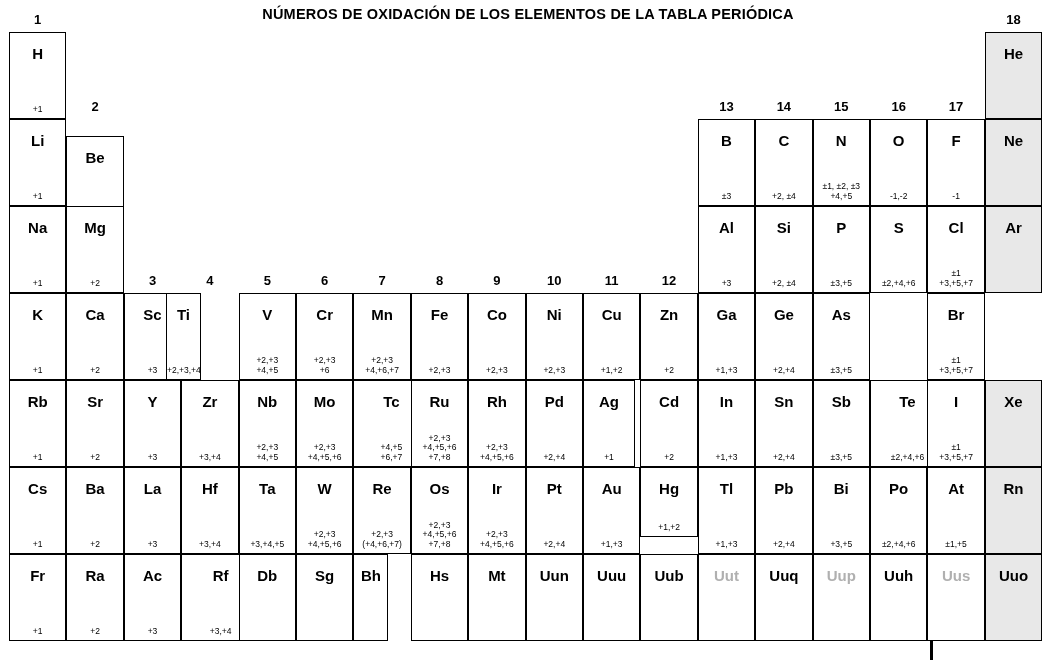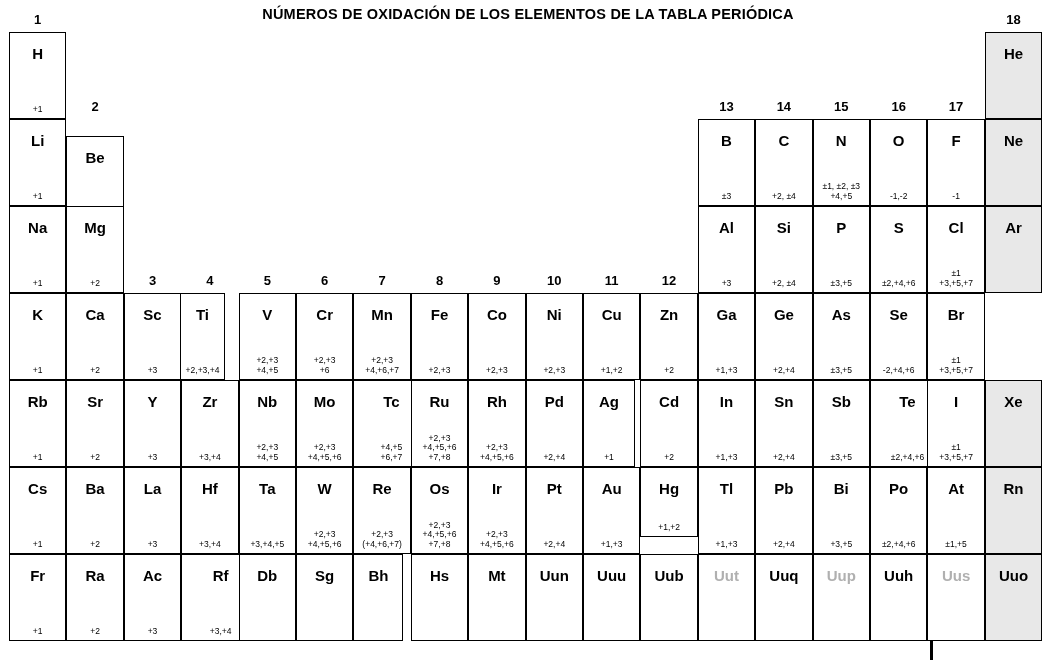--- a/index.html
+++ b/index.html
@@ -180,21 +180,21 @@
         <div class="ox">+1</div>
       </div>
       <div class="cell" style="left: 57.4px; top: 261px; width: 57.4px; height: 87px;">
         <div class="sym">Ca</div>
         <div class="ox">+2</div>
       </div>
       <div class="cell" style="left: 114.8px; top: 261px; width: 57.4px; height: 87px;">
         <div class="sym">Sc</div>
         <div class="ox">+3</div>
       </div>
-      <div class="cell" style="left: 171px; top: 261px; width: 45px; height: 87px;">
+      <div class="cell" style="left: 157px; top: 261px; width: 35px; height: 87px;">
         <div class="sym">Ti</div>
         <div class="ox">+2,+3,+4</div>
       </div>
       <div class="cell" style="left: 229.6px; top: 261px; width: 57.4px; height: 87px;">
         <div class="sym">V</div>
         <div class="ox">+2,+3
 +4,+5</div>
       </div>
       <div class="cell" style="left: 287px; top: 261px; width: 57.4px; height: 87px;">
         <div class="sym">Cr</div>
@@ -230,24 +230,20 @@
         <div class="sym">Ga</div>
         <div class="ox">+1,+3</div>
       </div>
       <div class="cell" style="left: 746.2px; top: 261px; width: 57.4px; height: 87px;">
         <div class="sym">Ge</div>
         <div class="ox">+2,+4</div>
       </div>
       <div class="cell" style="left: 803.6px; top: 261px; width: 57.4px; height: 87px;">
         <div class="sym">As</div>
         <div class="ox">±3,+5</div>
-      </div>
-      <div class="cell" style="left: 861px; top: 261px; width: 57.4px; height: 87px;">
-        <div class="sym">Se</div>
-        <div class="ox">-2,+4,+6</div>
       </div>
       <div class="cell" style="left: 918.4px; top: 261px; width: 57.4px; height: 87px;">
         <div class="sym">Br</div>
         <div class="ox">±1
 +3,+5,+7</div>
       </div>
       <div class="cell" style="left: 0px; top: 348px; width: 57.4px; height: 87px;">
         <div class="sym">Rb</div>
         <div class="ox">+1</div>
       </div>
@@ -420,21 +416,21 @@
         <div class="ox">+3,+4</div>
       </div>
       <div class="cell" style="left: 229.6px; top: 522px; width: 57.4px; height: 87px;">
         <div class="sym">Db</div>
         <div class="ox"></div>
       </div>
       <div class="cell" style="left: 287px; top: 522px; width: 57.4px; height: 87px;">
         <div class="sym">Sg</div>
         <div class="ox"></div>
       </div>
-      <div class="cell" style="left: 344.4px; top: 522px; width: 50px; height: 87px;">
+      <div class="cell" style="left: 344.4px; top: 522px; width: 35px; height: 87px;">
         <div class="sym">Bh</div>
         <div class="ox"></div>
       </div>
       <div class="cell" style="left: 401.8px; top: 522px; width: 57.4px; height: 87px;">
         <div class="sym">Hs</div>
         <div class="ox"></div>
       </div>
       <div class="cell" style="left: 459.2px; top: 522px; width: 57.4px; height: 87px;">
         <div class="sym">Mt</div>
         <div class="ox"></div>

